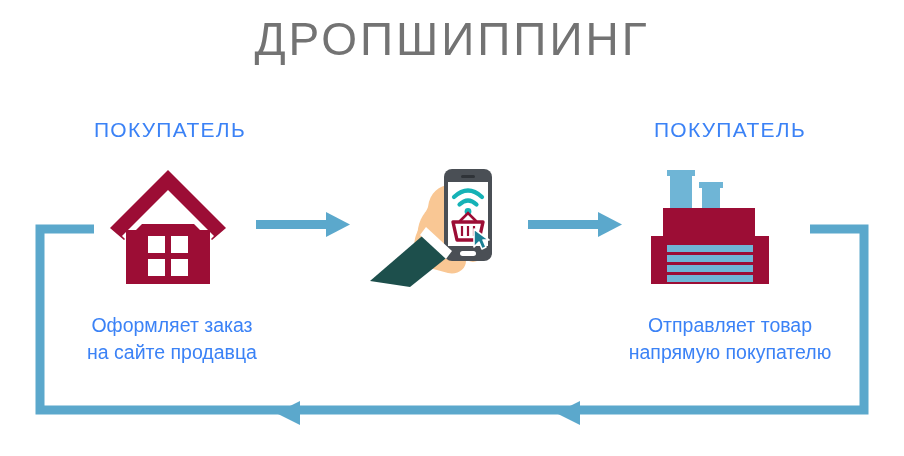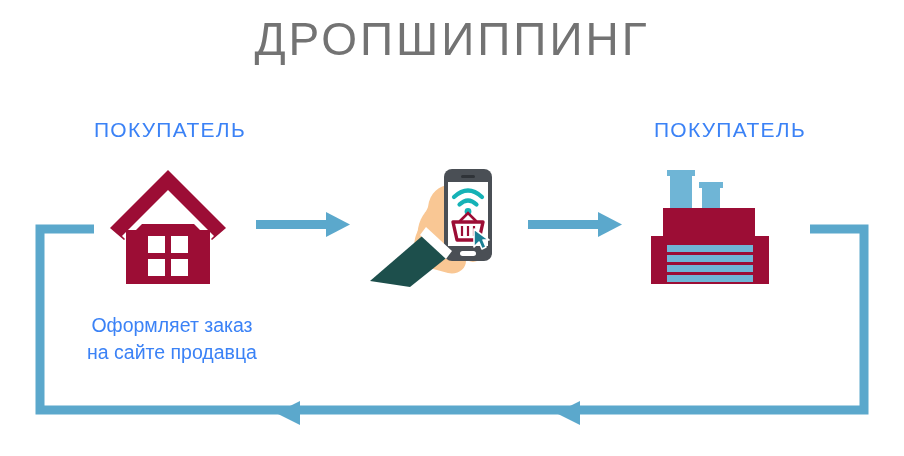--- a/index.html
+++ b/index.html
@@ -172,20 +172,22 @@
 
       <rect x="22" y="79" width="86" height="7" fill="#6fb5d6"></rect>
       <rect x="22" y="89" width="86" height="7" fill="#6fb5d6"></rect>
       <rect x="22" y="99" width="86" height="7" fill="#6fb5d6"></rect>
       <rect x="22" y="109" width="86" height="7" fill="#6fb5d6"></rect>
     </svg>
   </div>
 
   <div class="caption c1">Оформляет заказ
 на сайте продавца</div>
+  <div class="caption c3">Отправляет товар
+напрямую покупателю</div>
 
   <svg class="flow-svg" viewBox="0 0 904 456" xmlns="http://www.w3.org/2000/svg">
 
     <g>
       <rect x="256" y="220" width="72" height="9" fill="#5ba8cc"></rect>
       <polygon points="326,212 350,224.5 326,237" fill="#5ba8cc"></polygon>
     </g>
 
     <g>
       <rect x="528" y="220" width="72" height="9" fill="#5ba8cc"></rect>

